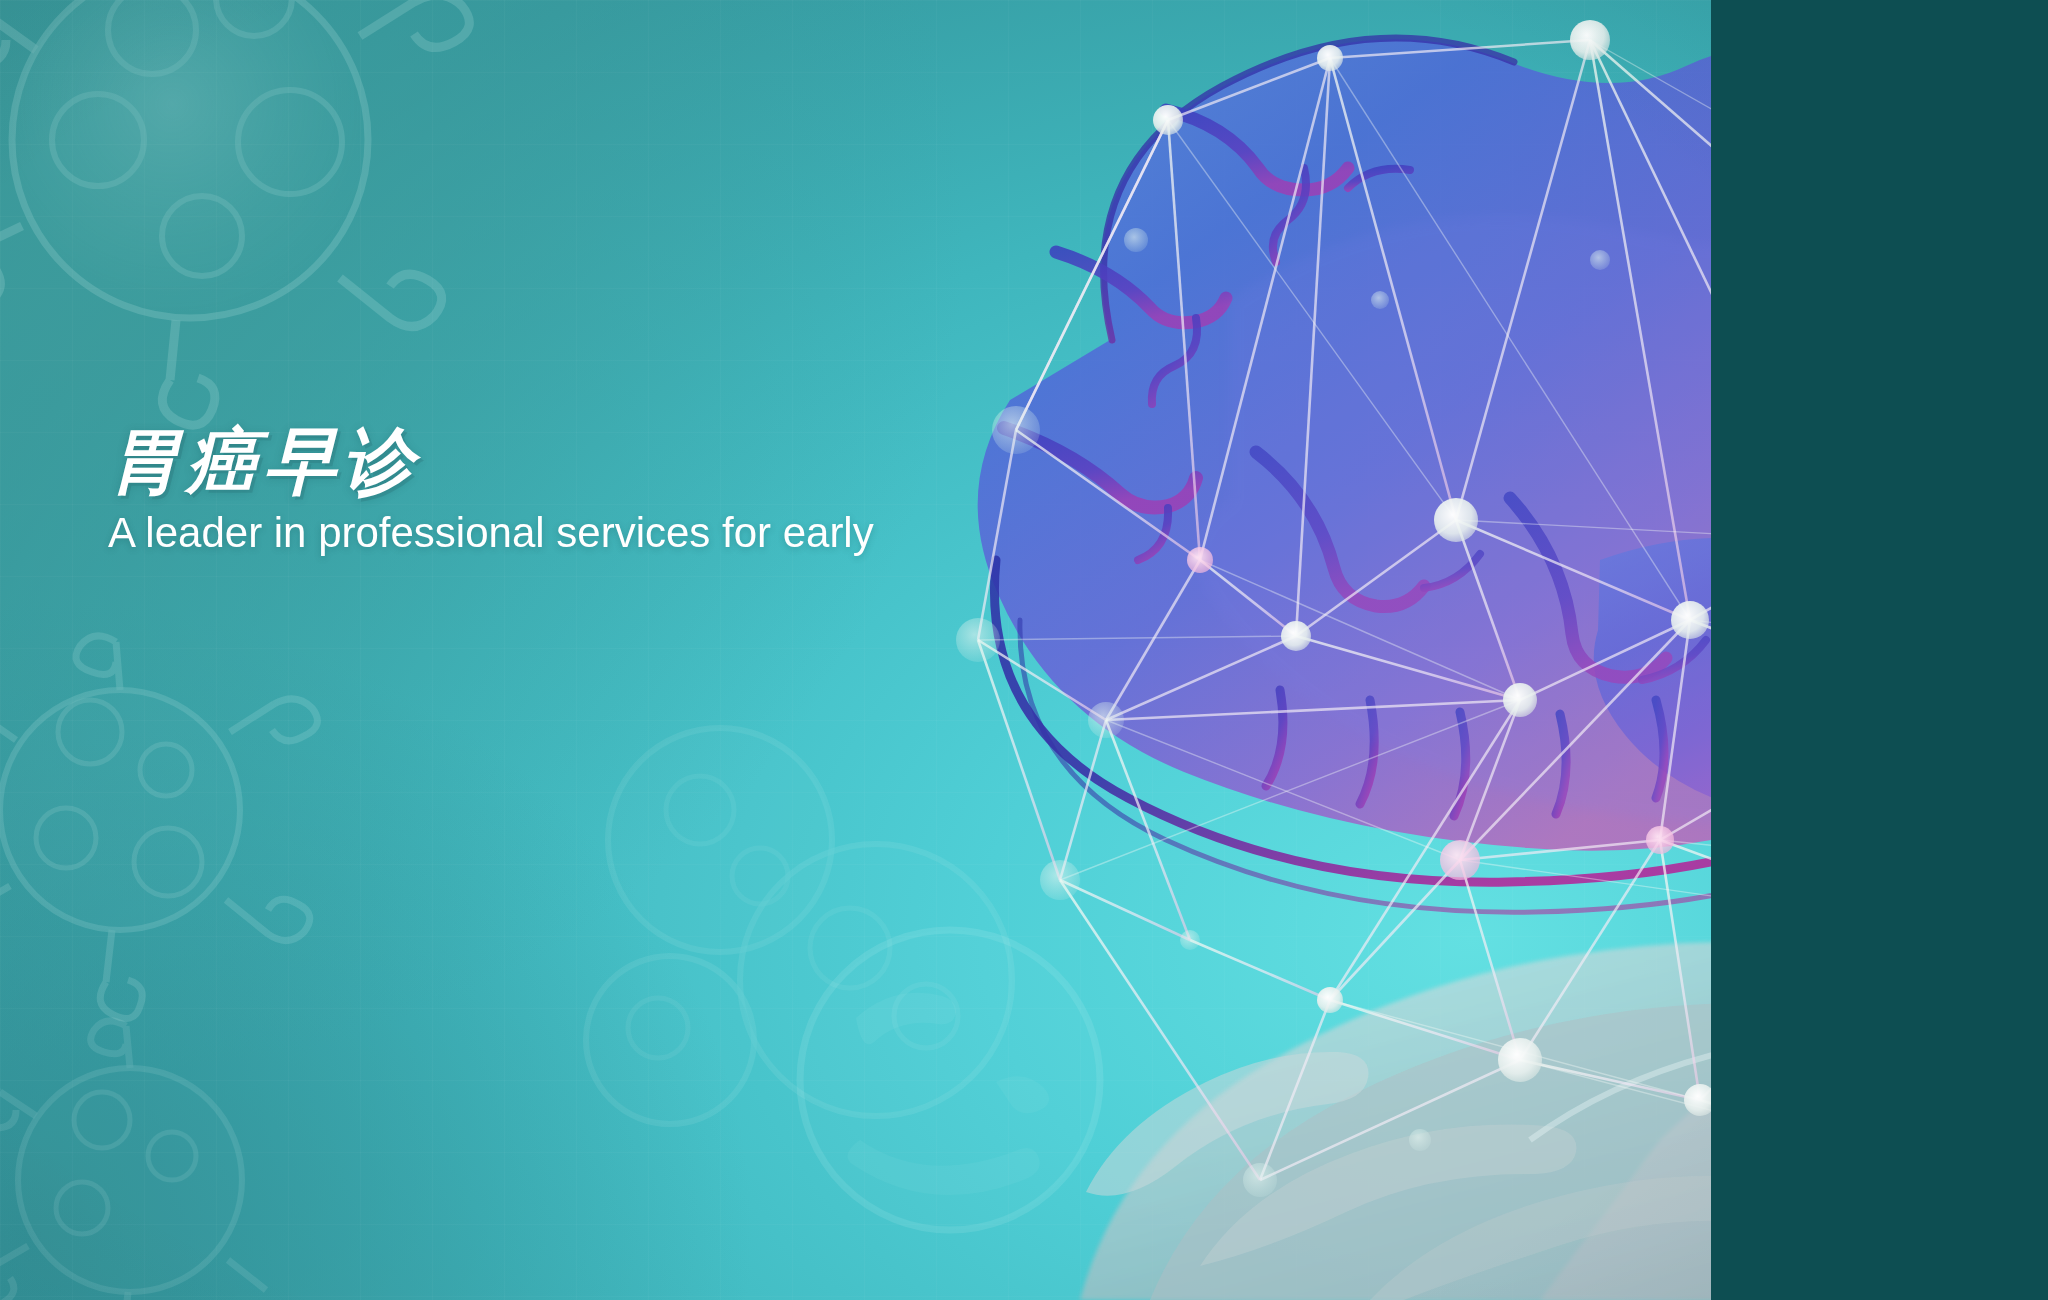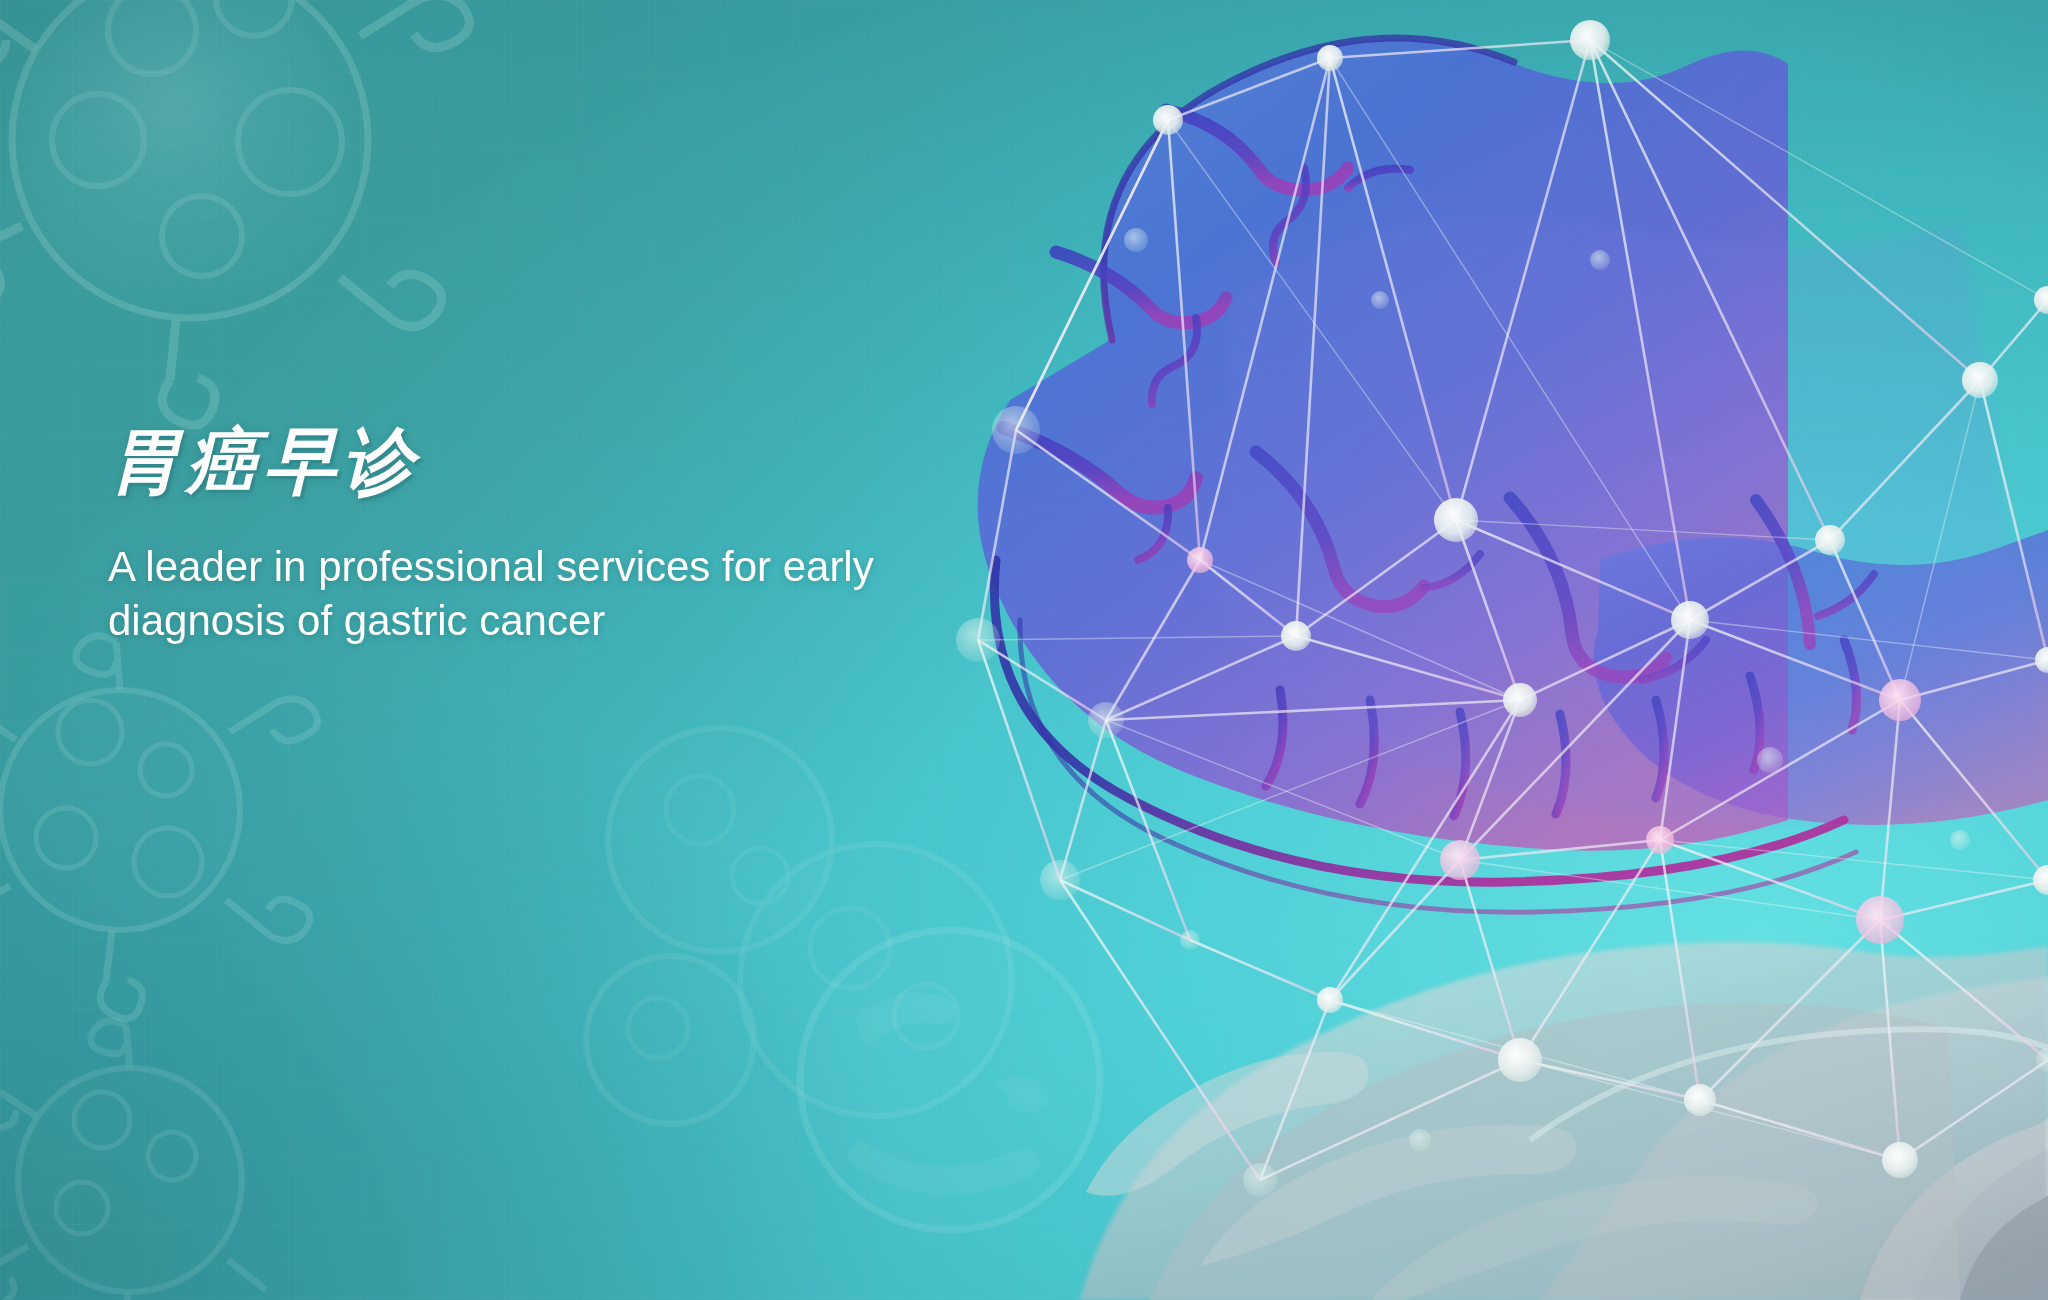--- a/index.html
+++ b/index.html
@@ -3,21 +3,21 @@
 <meta charset="utf-8">
 <title>Gastric Cancer Early Diagnosis Banner</title>
 <style>
   html, body {
     margin: 0;
     padding: 0;
     background: #0d4e52;
   }
   #banner {
     position: relative;
-    width: 2048px;
+    width: 1711px;
     height: 1300px;
     overflow: hidden;
     font-family: "Liberation Sans", "DejaVu Sans", sans-serif;
     background: #3aa8ae;
   }
 
   
   .bg-base {
     position: absolute;
     inset: 0;
@@ -66,21 +66,20 @@
     font-size: 72px;
     line-height: 1.22;
     letter-spacing: 6px;
     font-style: italic;
     text-shadow:
       3px 3px 0 rgba(45,120,126,0.38),
       0 2px 10px rgba(10,70,75,0.22);
     white-space: nowrap;
   }
   #subtitle {
-    margin-top: 34px;
     color: #ffffff;
     font-size: 42px;
     line-height: 1.28;
     font-weight: 400;
     max-width: 800px;
     text-shadow: 0 2px 6px rgba(12,70,76,0.25);
   }
 
   
   #illustration {
@@ -465,17 +464,16 @@
       </g>
     </svg>
   </div>
 
   <div class="bg-vignette"></div>
 
   <div id="headline">
     <div class="cn-line">胃癌早诊</div>
     <div id="subtitle">
       <div>A leader in professional services for early</div>
-      <div>diagnosis of gastric cancer</div>
     </div>
   </div>
 
 </div>
 
 </body></html>

